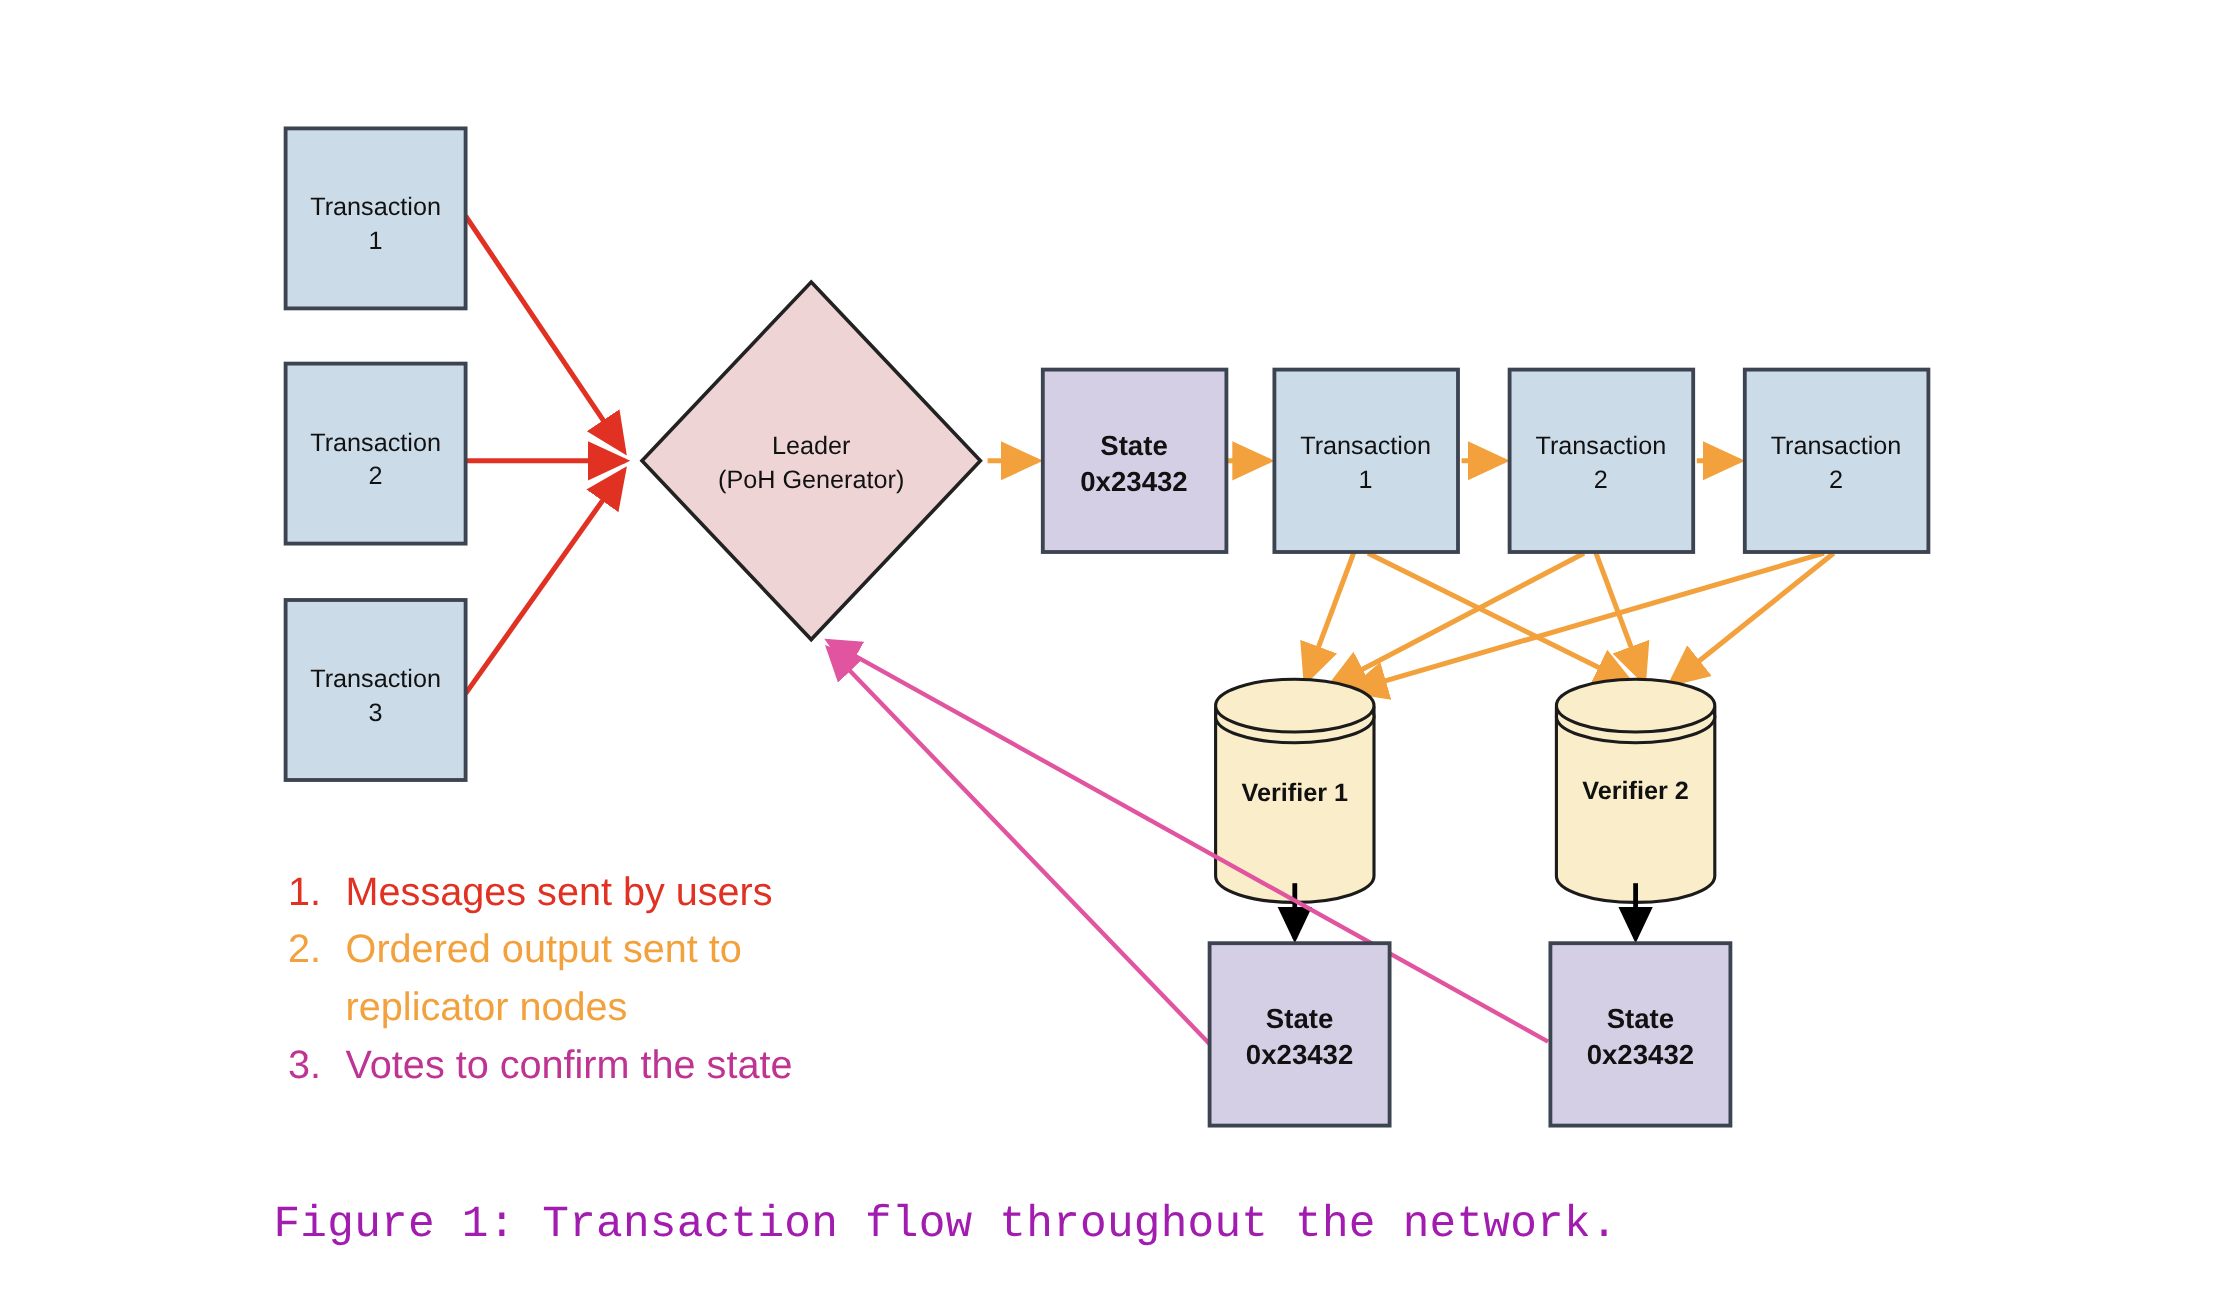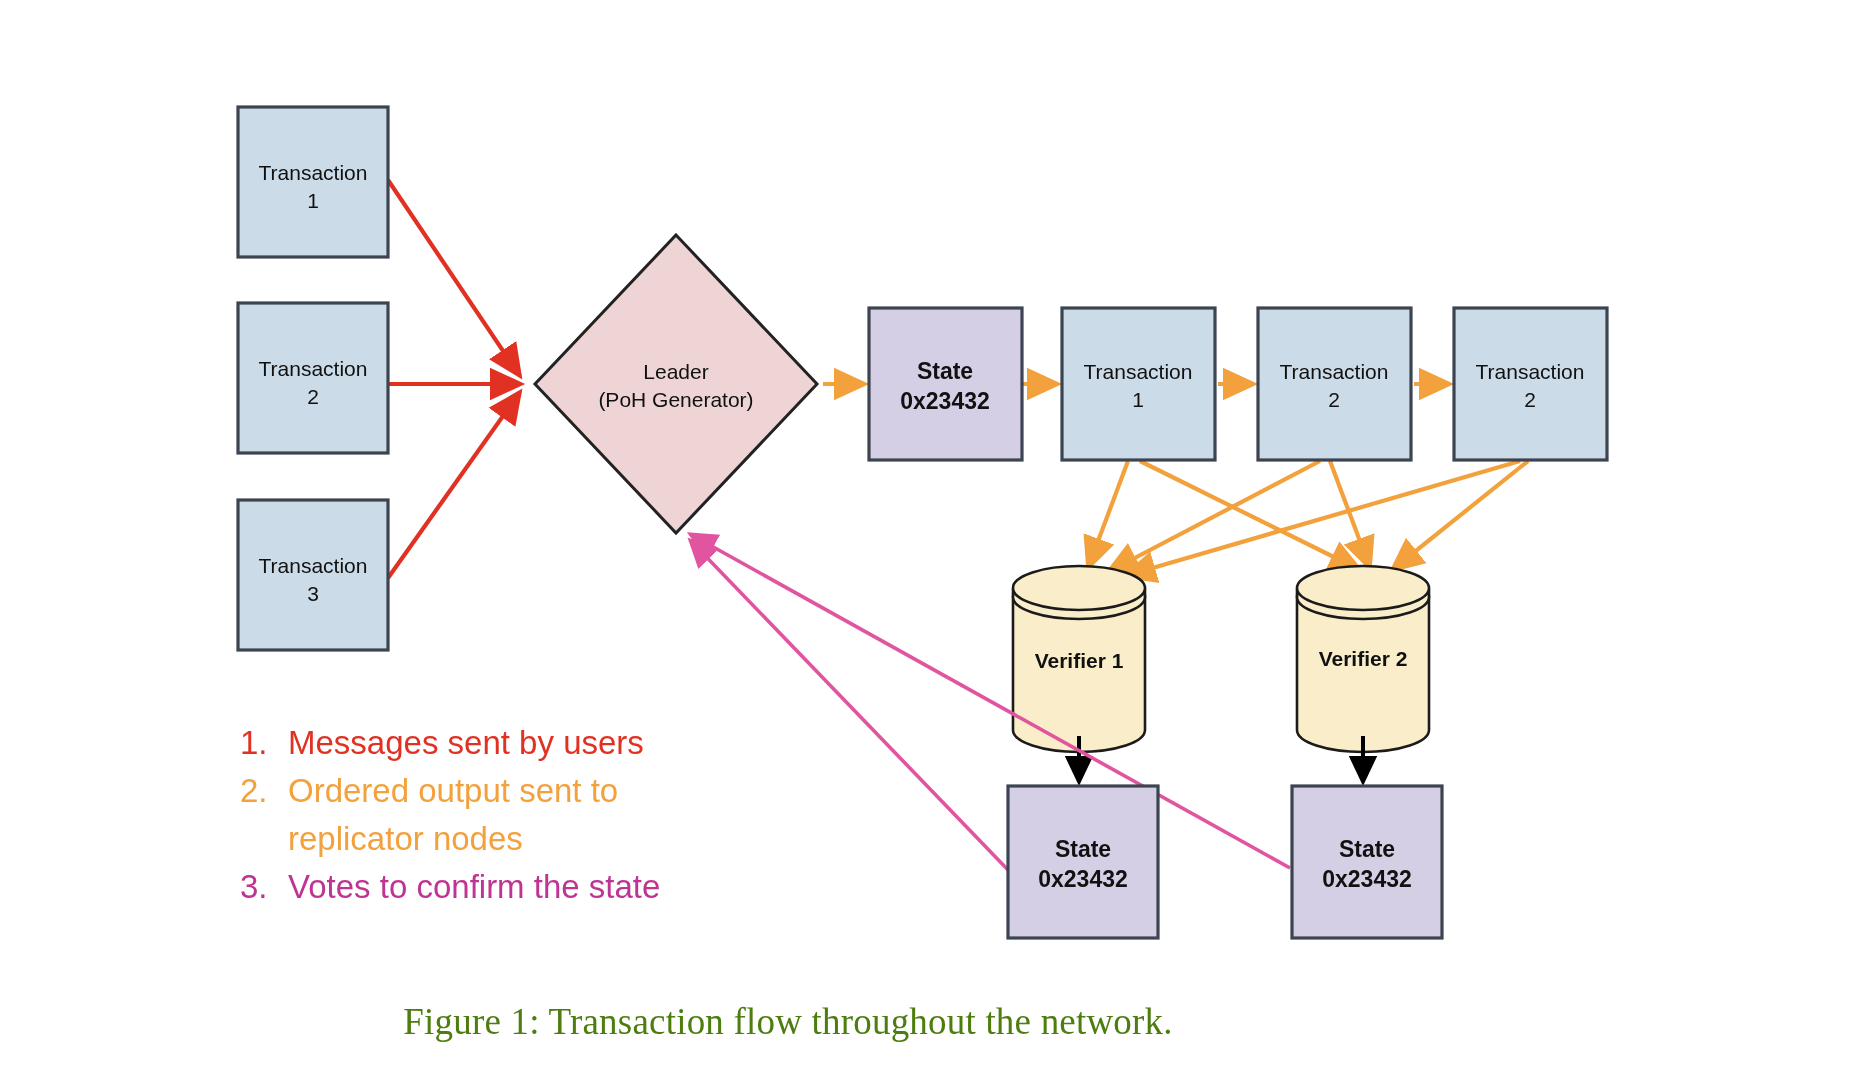--- a/index.html
+++ b/index.html
@@ -11,21 +11,21 @@
   .node-label{font-family:"Liberation Sans",sans-serif;fill:#111111;
               text-anchor:middle;dominant-baseline:middle;}
   .lbl-plain{font-size:21px;font-weight:400;}
   .lbl-bold{font-size:23px;font-weight:700;}
   .lbl-cyl{font-size:21px;font-weight:700;}
 
   .legend-num{font-family:"Liberation Sans",sans-serif;font-size:33px;font-weight:400;}
   .legend-txt{font-family:"Liberation Sans",sans-serif;font-size:33px;font-weight:400;}
 
   .caption{position:absolute;left:0;right:0;top:1000px;text-align:center;
-           font-family:Liberation Serif, serif;font-size:37px;color:#4d7c0f;
+           font-family:Liberation Mono, monospace;font-size:37px;color:#a21caf;
            letter-spacing:.2px;}
 </style>
 </head>
 <body>
 
 <div id="stage">
 
 <svg id="diagram" viewBox="0 0 1857 1081">
   <defs>
     <marker id="ah-red" markerWidth="9" markerHeight="9" refX="7.4" refY="4.5" orient="auto">

